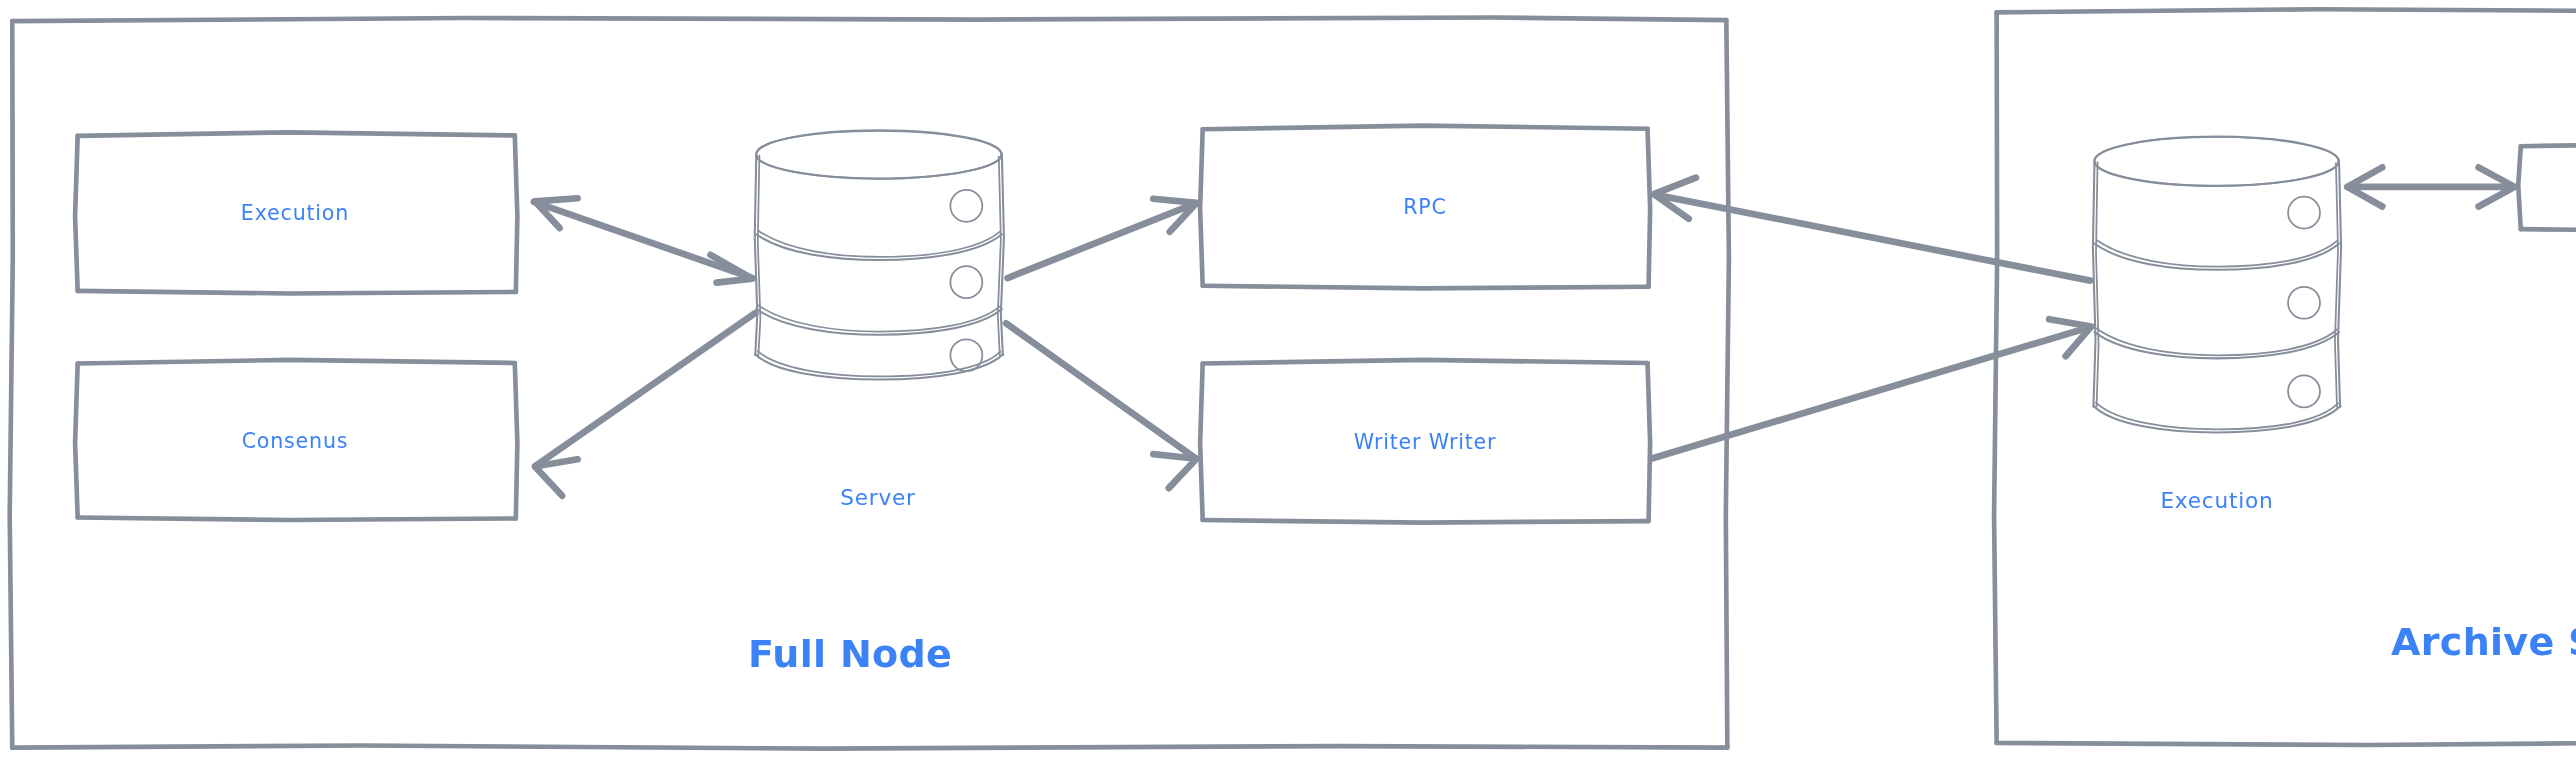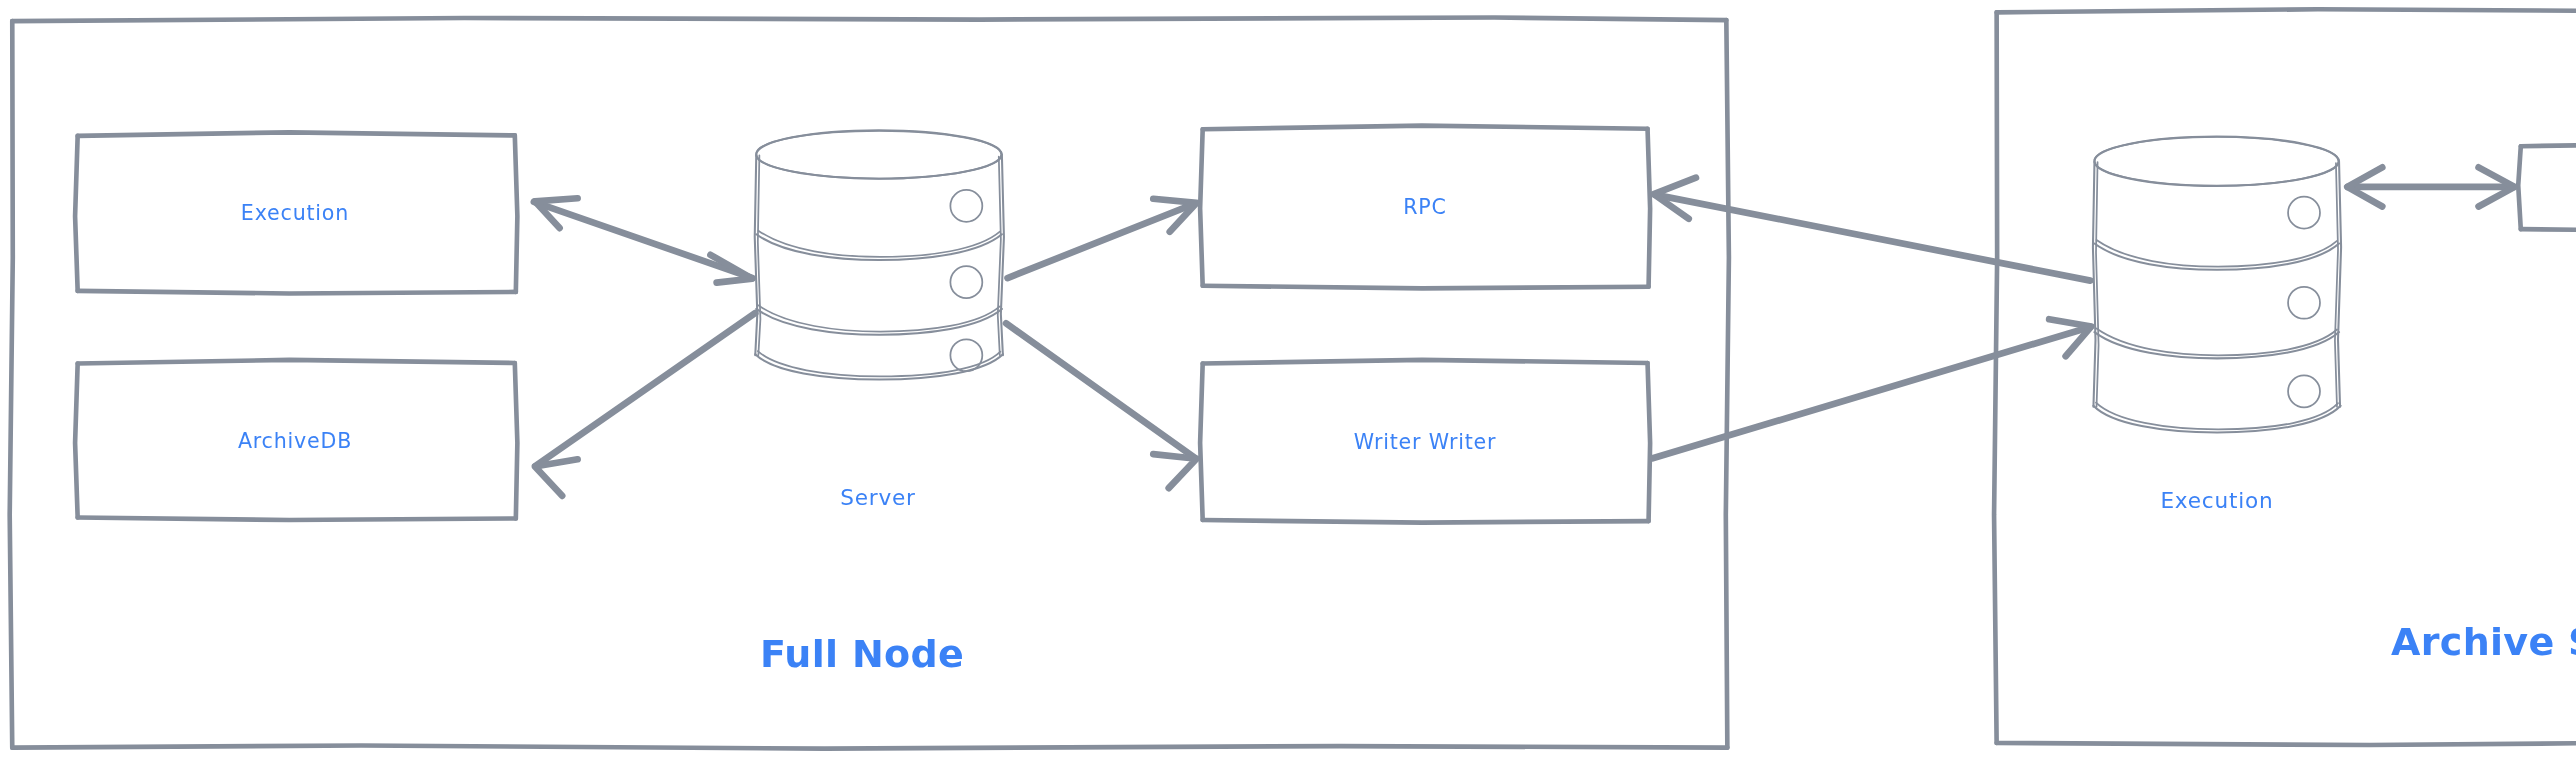--- a/index.html
+++ b/index.html
@@ -155,28 +155,28 @@
     <g>
       <path class="conn" d="M 4558 363 L 4880 363"></path>
       <path class="head" d="M 4625 325 L 4557 363 L 4625 401"></path>
       <path class="head" d="M 4812 325 L 4882 363 L 4812 401"></path>
     </g>
 
   </svg>
 
   <div class="lbl node-lbl" style="left:295px;top:213px;">Execution</div>
 
-  <div class="lbl node-lbl" style="left:295px;top:441px;">ArchiveDB</div>
+  <div class="lbl node-lbl" style="left:295px;top:441px;">Consenus</div>
 
   <div class="lbl node-lbl" style="left:1425px;top:207px;">RPC</div>
 
   <div class="lbl node-lbl" style="left:1425px;top:442px;">Writer Writer</div>
 
   <div class="lbl db-lbl" style="left:878px;top:497px;">Server</div>
 
   <div class="lbl db-lbl" style="left:2217px;top:500px;">Execution</div>
 
-  <div class="lbl panel-title" style="left:850px;top:654px;margin-left:12px;">Full Node</div>
+  <div class="lbl panel-title" style="left:850px;top:654px;">Full Node</div>
 
   <div class="lbl panel-title" style="left:2551px;top:642px;">Archive Server</div>
 
 </div>
 
 
 </body></html>

